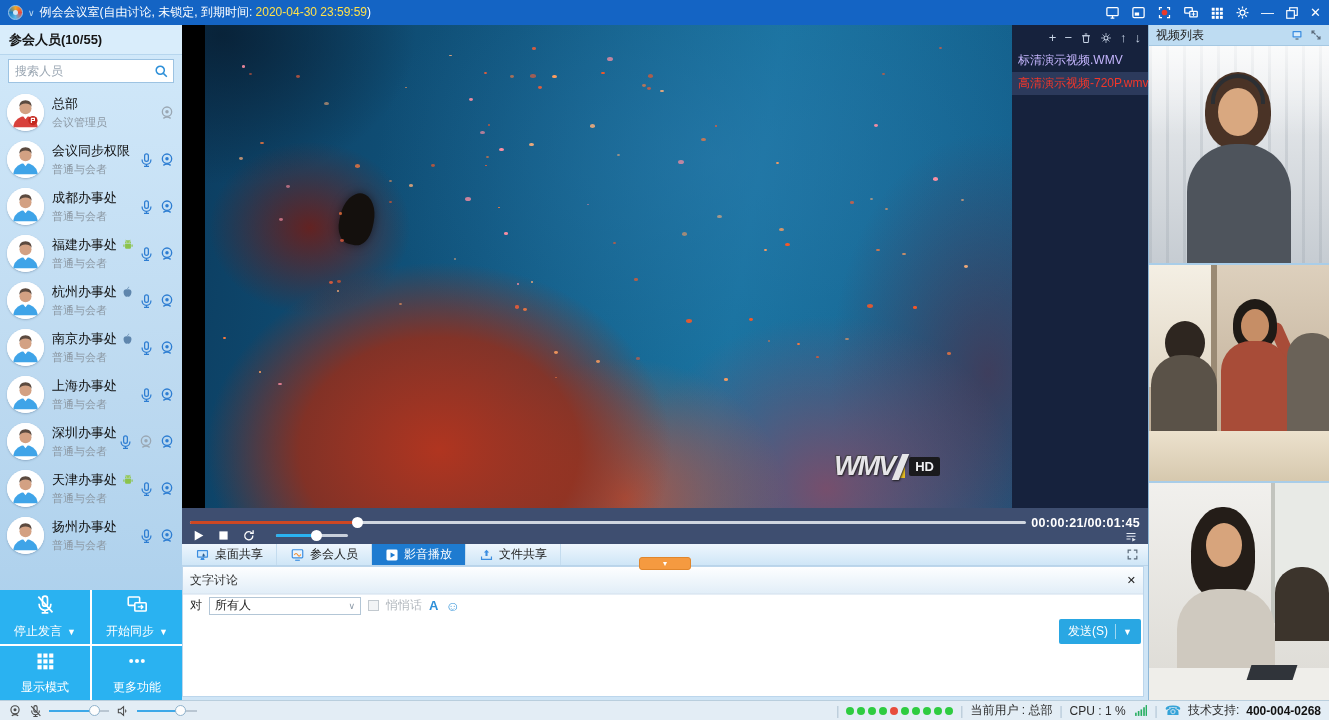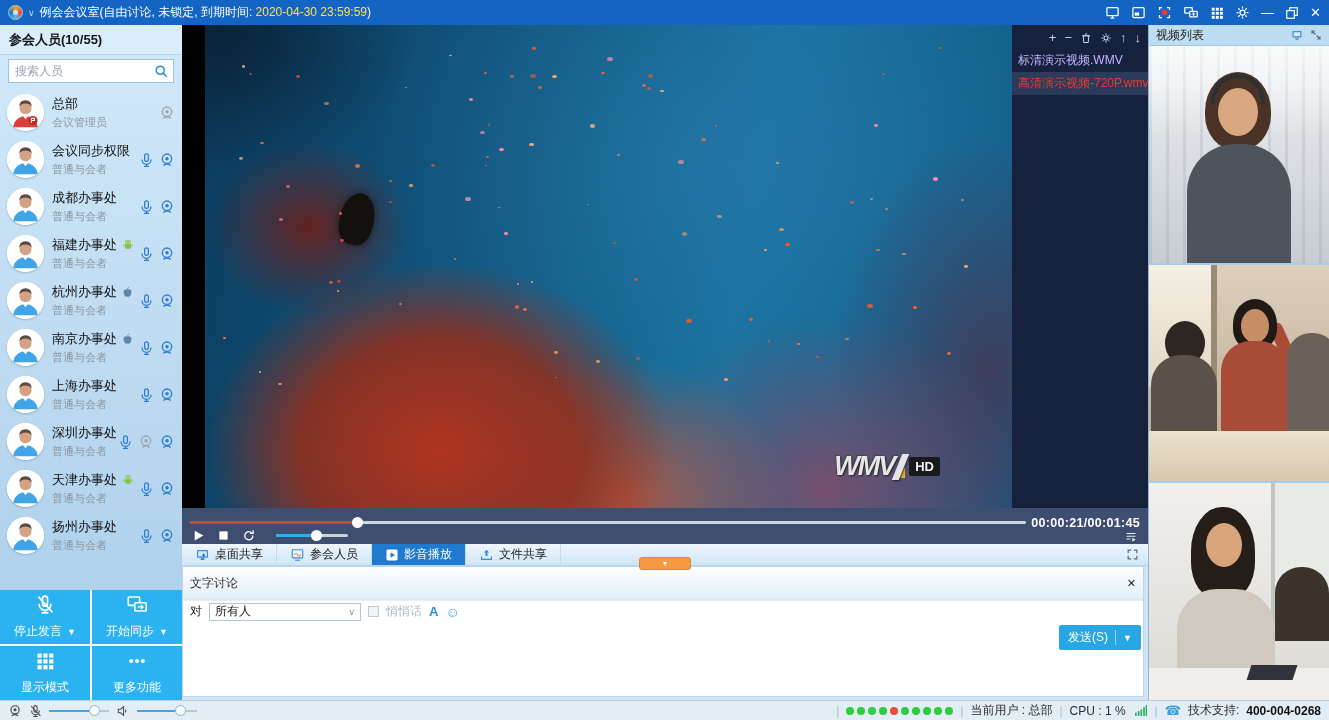--- a/index.html
+++ b/index.html
@@ -90,21 +90,21 @@
   .tabbar{height:22px;background:linear-gradient(180deg,#eef6fd,#cfe6f7);display:flex;align-items:stretch;position:relative;border-bottom:1px solid #b9d4ea;flex-shrink:0;z-index:4}
   .tab{display:flex;align-items:center;gap:5px;padding:0 13px;font-size:12px;color:#1c1c1c;border-right:1px solid #c4dcef;cursor:pointer;white-space:nowrap}
   .tab svg{display:block}
   .tab.active{background:#1e7bd0;color:#ffffff}
   .fs-icon{margin-left:auto;align-self:center;margin-right:9px;cursor:pointer;display:flex}
   .orange-handle{position:absolute;left:50%;transform:translateX(-50%);top:13px;width:52px;height:13px;background:#f59a40;border:1px solid #e0862c;border-radius:3px;display:flex;align-items:center;justify-content:center;color:#fff;font-size:8px;line-height:1;cursor:pointer;z-index:6}
 
   
   .chat{flex:1;background:#cfe5f6;display:flex;flex-direction:column;padding:0 4px 3px 0;min-height:0}
   .chat-panel{flex:1;background:#fff;display:flex;flex-direction:column;border:1px solid #bcd6ec;min-height:0}
-  .chat-head{height:33px;background:linear-gradient(180deg,#fdfeff,#e2eef8);display:flex;align-items:center;padding:0 7px;font-size:12px;color:#2b2b2b;border-bottom:1px solid #dbe7f2;flex-shrink:0}
+  .chat-head{height:27px;background:linear-gradient(180deg,#fdfeff,#e2eef8);display:flex;align-items:center;padding:0 7px;font-size:12px;color:#2b2b2b;border-bottom:1px solid #dbe7f2;flex-shrink:0}
   .chat-close{margin-left:auto;cursor:pointer;color:#222;font-size:11px;font-weight:bold}
   .chat-msgs{flex:1;position:relative;padding:3px 22px 2px 7px;overflow:hidden}
   .msg{font-size:12px;color:#2ea12e;line-height:18px}
   .chat-scroll{position:absolute;right:0;top:0;bottom:0;width:15px;background:#f1f5f9;border-left:1px solid #dde6ee}
   .scr-up,.scr-dn{position:absolute;left:0;width:100%;height:12px;display:flex;align-items:center;justify-content:center;cursor:pointer}
   .scr-up{top:0}.scr-dn{bottom:0}
   .tri-up{width:0;height:0;border-left:4px solid transparent;border-right:4px solid transparent;border-bottom:5px solid #9aa6b2}
   .tri-dn{width:0;height:0;border-left:4px solid transparent;border-right:4px solid transparent;border-top:5px solid #9aa6b2}
   .scr-thumb{position:absolute;left:1px;top:38%;width:12px;height:22px;background:#cdd3d9;border:1px solid #aeb6bd;border-radius:2px;cursor:pointer}
   .chat-tools{height:22px;display:flex;align-items:center;gap:7px;padding:0 7px;font-size:12px;color:#222;border-top:1px solid #e6eef6;flex-shrink:0}

